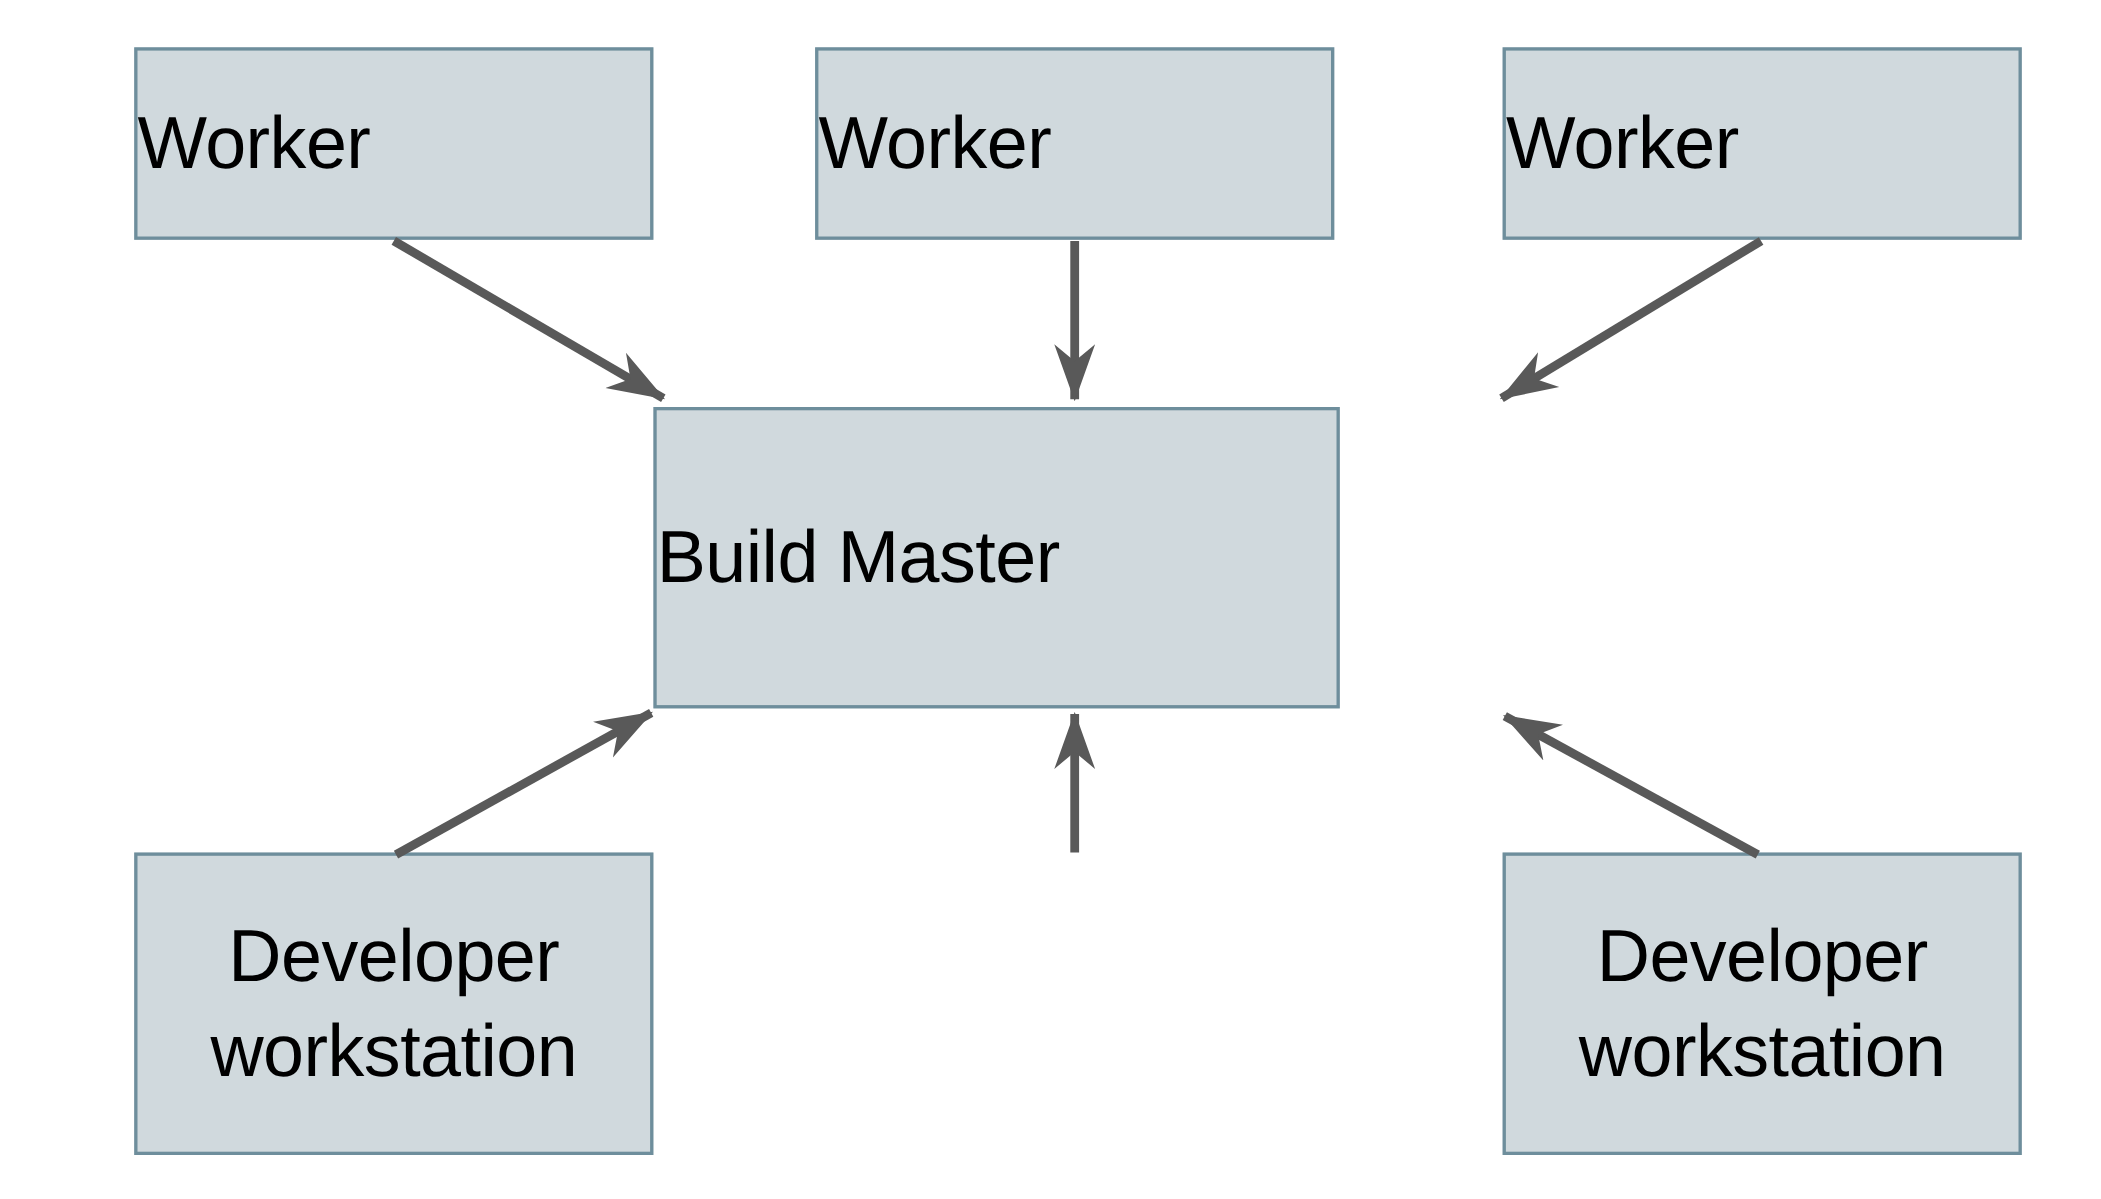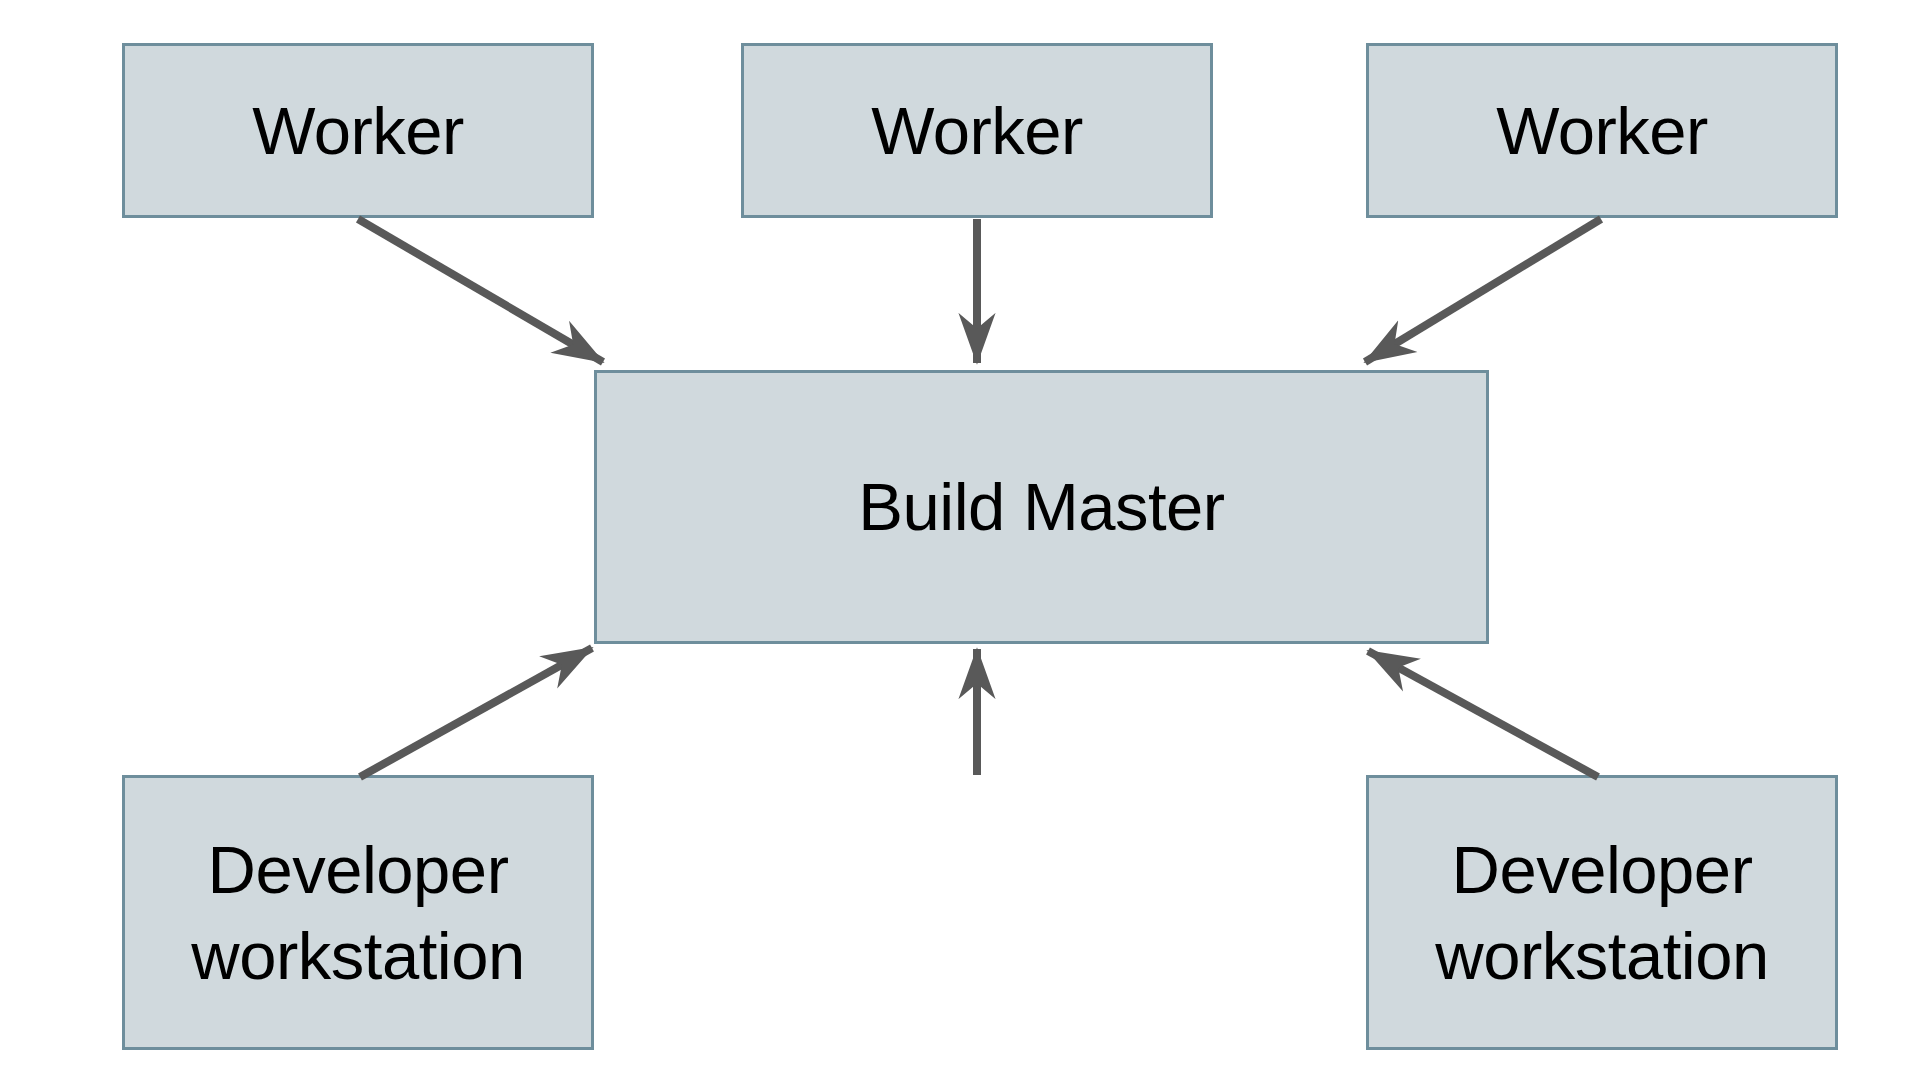--- a/index.html
+++ b/index.html
@@ -15,33 +15,32 @@
     overflow: hidden;
     font-family: "Liberation Sans", "DejaVu Sans", sans-serif;
   }
   .node {
     position: absolute;
     box-sizing: border-box;
     background: #d0d9dd;
     border: 3px solid #6e8e9c;
     display: flex;
     align-items: center;
-    justify-content: center;
     text-align: center;
     color: #000000;
     font-size: 67px;
     line-height: 1.28;
     letter-spacing: -0.5px;
   }
   
   .worker-1 { left: 122px; top: 43px;  width: 472px; height: 175px; }
   .worker-2 { left: 741px; top: 43px;  width: 472px; height: 175px; }
   .worker-3 { left: 1366px; top: 43px; width: 472px; height: 175px; }
   
-  .build-master { left: 594px; top: 370px; width: 895px; height: 274px; }
+  .build-master { left: 594px; top: 370px; width: 624px; height: 274px; }
   
   .dev-left  { left: 122px;  top: 775px; width: 472px; height: 275px; padding: 0 20px; }
   .ci-server { left: 741px;  top: 775px; width: 472px; height: 275px; }
   .dev-right { left: 1366px; top: 775px; width: 472px; height: 275px; padding: 0 20px; }
 
   .arrow-layer {
     position: absolute;
     left: 0;
     top: 0;
     width: 1910px;

